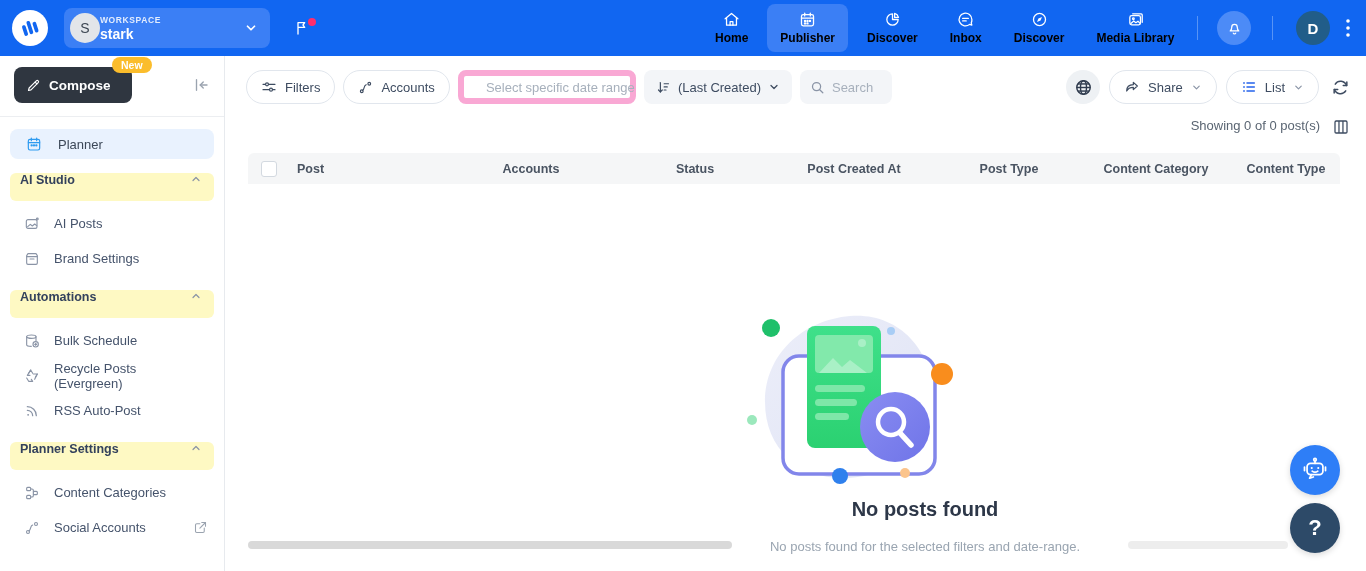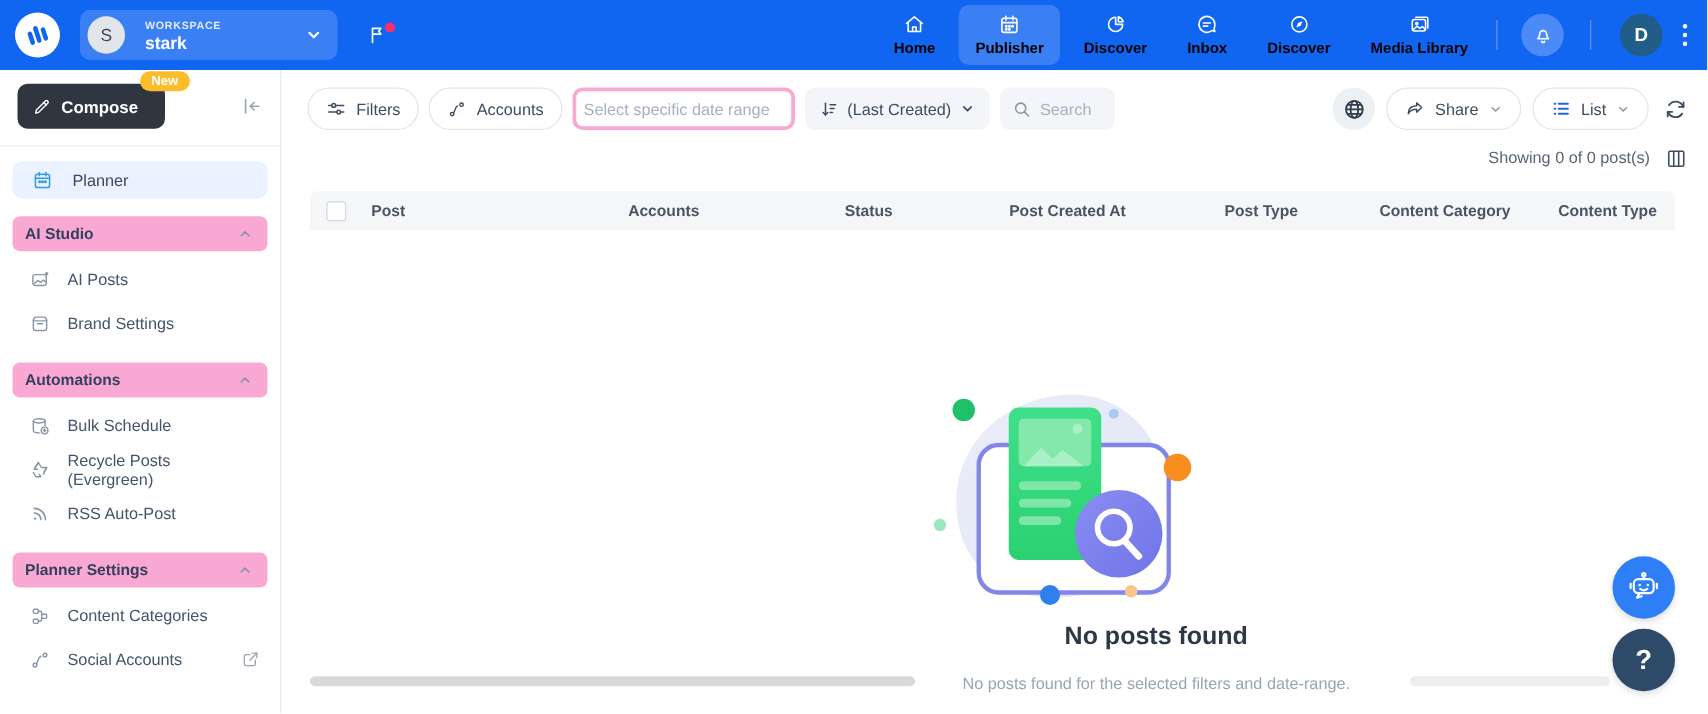--- a/index.html
+++ b/index.html
@@ -5,21 +5,21 @@
   * { margin:0; padding:0; box-sizing:border-box; }
   html,body { background:#ffffff; }
   body { font-family:"Liberation Sans", sans-serif; }
   .app { position:relative; width:1366px; height:571px; overflow:hidden; background:#fff; }
 
   
   .topbar { position:absolute; top:0; left:0; width:1366px; height:56px; background:#1166f1; display:flex; align-items:center; }
   .logo { position:absolute; left:12px; top:10px; width:36px; height:36px; border-radius:50%; background:#fff; display:flex; align-items:center; justify-content:center; }
   .workspace-pill { position:absolute; left:64px; top:8px; width:206px; height:40px; border-radius:8px; background:#3b7ff5; display:flex; align-items:center; padding:0 12px 0 6px; cursor:pointer; }
   .ws-avatar { width:30px; height:30px; border-radius:50%; background:#e2e5e9; color:#3c4652; font-size:14px; display:flex; align-items:center; justify-content:center; }
-  .ws-texts { margin-left:16px; flex:1; }
+  .ws-texts { margin-left:0; flex:1; }
   .ws-label { font-size:8.5px; letter-spacing:0.6px; color:rgba(255,255,255,0.85); font-weight:700; }
   .ws-name { font-size:14px; color:#fff; font-weight:700; margin-top:1px; }
   .flag-wrap { position:absolute; left:294px; top:19px; width:22px; height:20px; cursor:pointer; }
   .flag-dot { position:absolute; right:0; top:-1px; width:8px; height:8px; border-radius:50%; background:#ff2d6c; }
 
   .topnav { position:absolute; left:702px; top:0; height:56px; display:flex; align-items:stretch; gap:6px; }
   .nav-item { display:flex; flex-direction:column; align-items:center; justify-content:center; gap:3px; color:#000000; padding:0 13px; margin:4px 0; border-radius:8px; cursor:pointer; }
   .nav-item.active { background:#3b7ff5; }
   .nav-item .lbl { font-size:12px; font-weight:600; white-space:nowrap; }
   .top-divider { position:absolute; top:16px; width:1px; height:24px; background:rgba(255,255,255,0.3); }
@@ -33,33 +33,33 @@
   .compose-btn { position:relative; width:118px; height:36px; background:#2f3640; border-radius:8px; display:flex; align-items:center; color:#fff; cursor:pointer; }
   .compose-main { display:flex; align-items:center; gap:8px; padding:0 10px 0 12px; }
   .compose-main .lbl { font-size:13.5px; font-weight:600; }
   .compose-sep { width:1px; height:20px; background:rgba(255,255,255,0.25); }
   .compose-caret { padding:0 9px; display:flex; align-items:center; }
   .new-badge { position:absolute; left:98px; top:-10px; background:#fbbd2c; color:#fff; font-size:10.5px; font-weight:700; padding:2px 9px; border-radius:10px; }
   .collapse-btn { margin-left:auto; color:#9aa3af; cursor:pointer; display:flex; align-items:center; }
   .sb-divider { margin-top:13px; border-bottom:1px solid #eceef1; }
   .planner-item { margin:12px 10px 0 10px; height:30px; border-radius:8px; background:#e9f2fe; display:flex; align-items:center; padding-left:16px; gap:16px; cursor:pointer; }
   .planner-item .lbl { font-size:13px; color:#3c4858; font-weight:500; }
-  .section-header { margin:14px 10px 0 10px; height:28px; border-radius:6px; background:#f9a8d4; display:flex; align-items:center; justify-content:space-between; padding:0 12px 0 10px; cursor:pointer;gap:32px; }
+  .section-header { margin:14px 10px 0 10px; height:28px; border-radius:6px; background:#fef9c3; display:flex; justify-content:space-between; padding:0 12px 0 10px; cursor:pointer;gap:32px; }
   .section-header .ttl { font-size:12.5px; font-weight:700; color:#33415c; }
   .sb-item { height:35px; display:flex; align-items:center; gap:14px; padding:0 16px 0 24px; cursor:pointer; }
   .sb-item .lbl { font-size:13px; color:#45536b; }
   .sb-item .trail { margin-left:auto; display:flex; align-items:center; color:#9aa3af; }
   .icon-gray { color:#8a94a6; display:flex; align-items:center; }
   .icon-blue { color:#2e9bf0; display:flex; align-items:center; }
 
   
   .main { position:absolute; top:56px; left:226px; width:1140px; height:515px; background:#fff; }
   .toolbar { position:absolute; top:14px; left:20px; right:16px; height:34px; display:flex; align-items:center; gap:8px; }
   .pill-btn { height:34px; border:1px solid #e1e6ed; border-radius:17px; background:#fff; display:flex; align-items:center; gap:8px; padding:0 14px; font-size:13px; color:#3e4c61; cursor:pointer; white-space:nowrap; }
-  .date-input { width:178px; height:34px; border:3px solid #f9a8d4; border-radius:8px; background:#fff; display:flex; align-items:center; padding:0 6px; gap:8px; }
+  .date-input { width:178px; height:34px; border:6px solid #f9a8d4; border-radius:8px; background:#fff; display:flex; align-items:center; padding:0 22px; gap:8px; }
   .date-input input { border:none; outline:none; flex:1; font-size:13px; color:#3e4c61; font-family:"Liberation Sans",sans-serif; background:transparent; }
   .date-input input::placeholder { color:#a7b0bc; }
   .gray-btn { height:34px; border:none; border-radius:8px; background:#f3f5f8; display:flex; align-items:center; gap:7px; padding:0 12px; font-size:13px; color:#3e4c61; cursor:pointer; white-space:nowrap; }
   .search-box { height:34px; width:92px; border-radius:8px; background:#f3f5f8; display:flex; align-items:center; gap:7px; padding:0 10px; }
   .search-box input { border:none; outline:none; width:54px; font-size:13px; background:transparent; color:#4c1d95; font-family:"Liberation Sans",sans-serif; }
   .search-box input::placeholder { color:#a7b0bc; }
   .toolbar-right { margin-left:auto; display:flex; align-items:center; gap:9px; }
   .globe-btn { width:34px; height:34px; border-radius:50%; background:#eef1f4; display:flex; align-items:center; justify-content:center; color:#2f3b4e; cursor:pointer; }
   .refresh-btn { margin-left:3px; color:#3e4c61; display:flex; align-items:center; cursor:pointer; }
 

